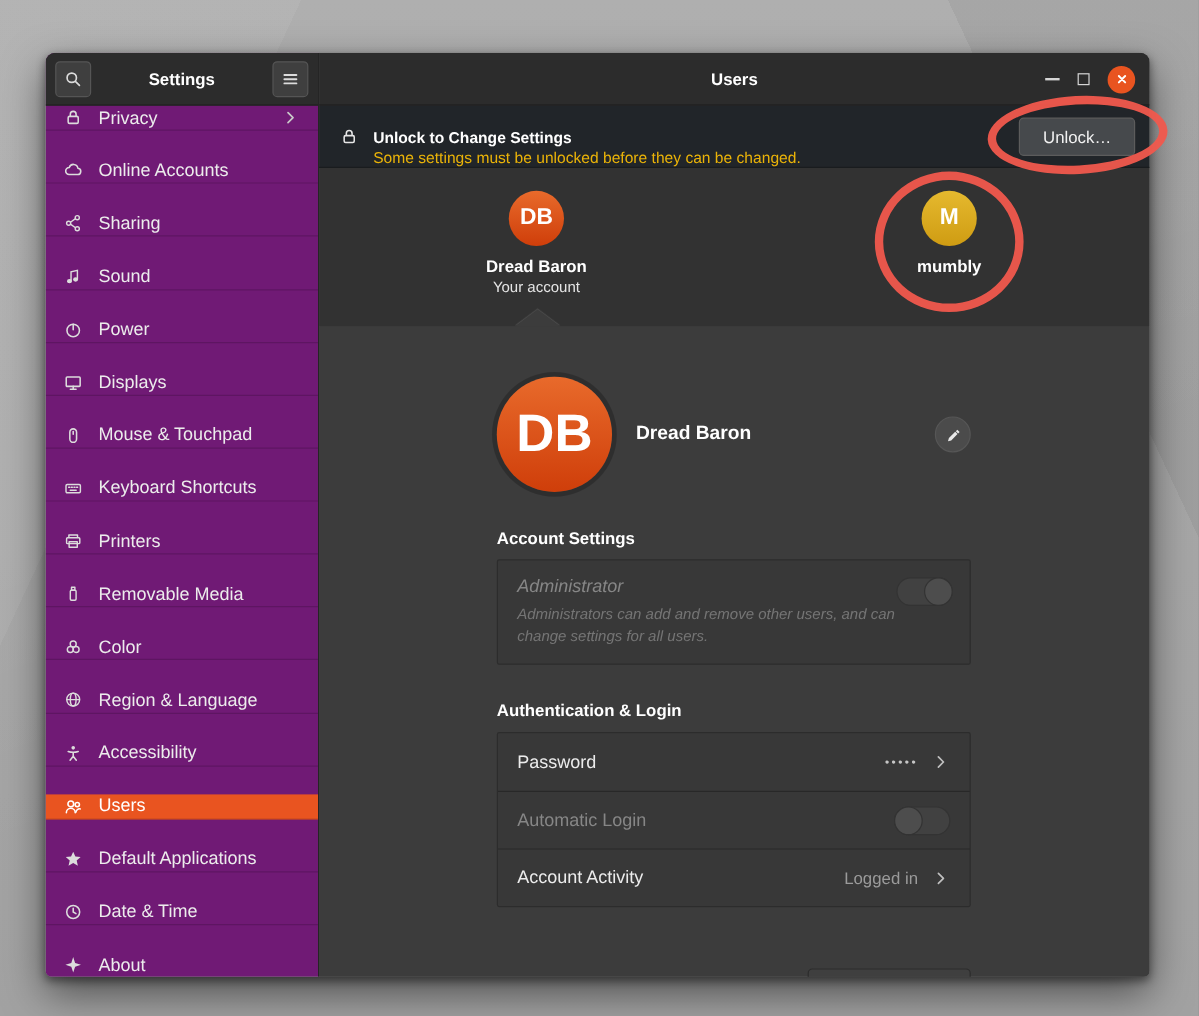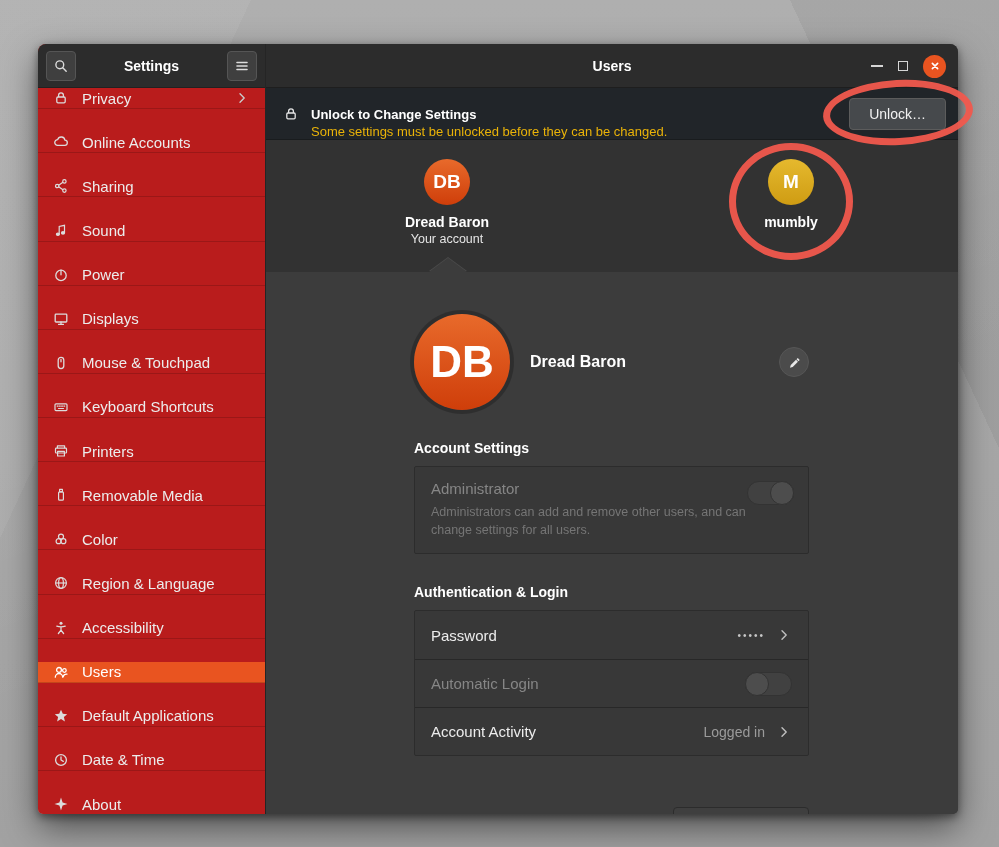--- a/index.html
+++ b/index.html
@@ -17,21 +17,21 @@
       linear-gradient(160deg, rgba(255,255,255,0.05) 35%, transparent 60%),
       linear-gradient(180deg,#ababab,#a2a2a2);
   }
   .window {
     position:absolute; left:38px; top:44px; width:920px; height:770px;
     border-radius:8px 8px 5px 5px; overflow:hidden; display:flex;
     box-shadow:0 14px 34px rgba(0,0,0,.5), 0 3px 8px rgba(0,0,0,.45);
     color:#ececec; font-size:15px;
   }
   
-  .sidebar { width:228px; background:#b91c1c; display:flex; flex-direction:column; border-right:1px solid #252525; }
+  .sidebar { width:228px; background:#701a75; display:flex; flex-direction:column; border-right:1px solid #252525; }
   .sidebar-header { height:44px; flex:none; background:#2c2c2c; border-bottom:1px solid #212121;
     display:flex; align-items:center; justify-content:space-between; padding:0 8px; }
   .hdr-btn { width:30px; height:30px; border-radius:4px; background:#3f3f3f; border:1px solid #555;
     display:flex; align-items:center; justify-content:center; }
   .sidebar-title { font-weight:bold; font-size:14px; color:#fff; }
   .sb-list { flex:1; display:flex; flex-direction:column;gap:23px; }
   .sb-item { flex:1; display:flex; align-items:center; gap:13px; padding:0 15px;
     border-bottom:1px solid rgba(0,0,0,.16); color:#ececec; font-size:15px; }
   .sb-item:last-child { border-bottom:none; }
   .sb-item.selected { background:#E95420; color:#fff; }
@@ -76,21 +76,21 @@
   .profile-row { margin-top:42px; height:96px; display:flex; align-items:center; }
   .avatar-lg { width:96px; height:96px; border-radius:50%; flex:none;
     display:flex; align-items:center; justify-content:center;
     color:#fff; font-weight:bold; font-size:44px;
     box-shadow:0 0 0 4px rgba(0,0,0,.22); }
   .profile-name { margin-left:20px; font-weight:bold; font-size:16px; color:#fff; }
   .edit-btn { margin-left:auto; width:30px; height:30px; border-radius:50%; background:#4b4b4b;
     border:1px solid #565656; display:flex; align-items:center; justify-content:center; }
   .sect-heading { margin-top:30px; font-weight:bold; font-size:14px; color:#fff; }
   .card { margin-top:10px; background:#383838; border:1px solid #2c2c2c; border-radius:2px; }
-  .card-pad { padding:13px 16px 14px; position:relative; }
+  .card-pad { padding:13px 16px 14px; position:relative;font-style:italic; }
   .dim-label { font-size:15px; color:#868686; }
   .dim-desc { margin-top:7px; font-size:12.5px; line-height:1.4; color:#757575; width:320px; }
   .toggle { width:47px; height:24px; border-radius:12px; background:#414141; border:1px solid #333;
     position:relative; flex:none; }
   .toggle .knob { position:absolute; top:-1px; width:24px; height:24px; border-radius:50%;
     background:#4d4d4d; border:1px solid #333; }
   .toggle.on .knob { right:-1px; }
   .toggle.off .knob { left:-1px; }
   .abs-toggle { position:absolute; right:14px; top:14px; }
   .row { height:48px; display:flex; align-items:center; padding:0 16px; }

